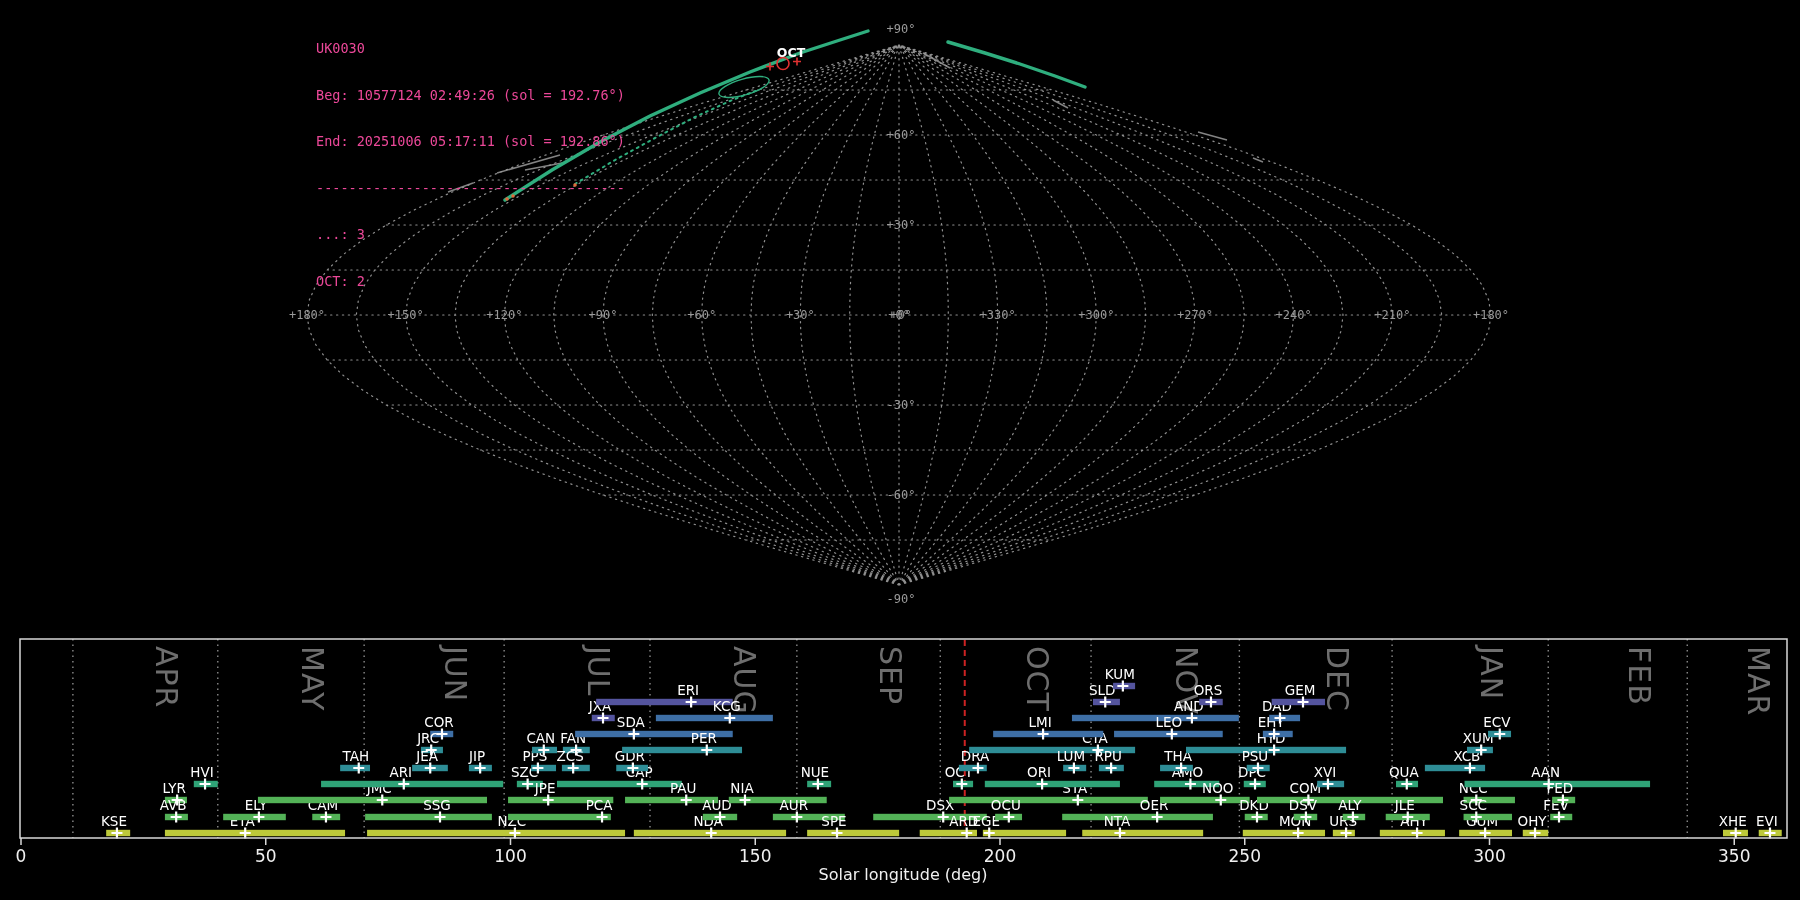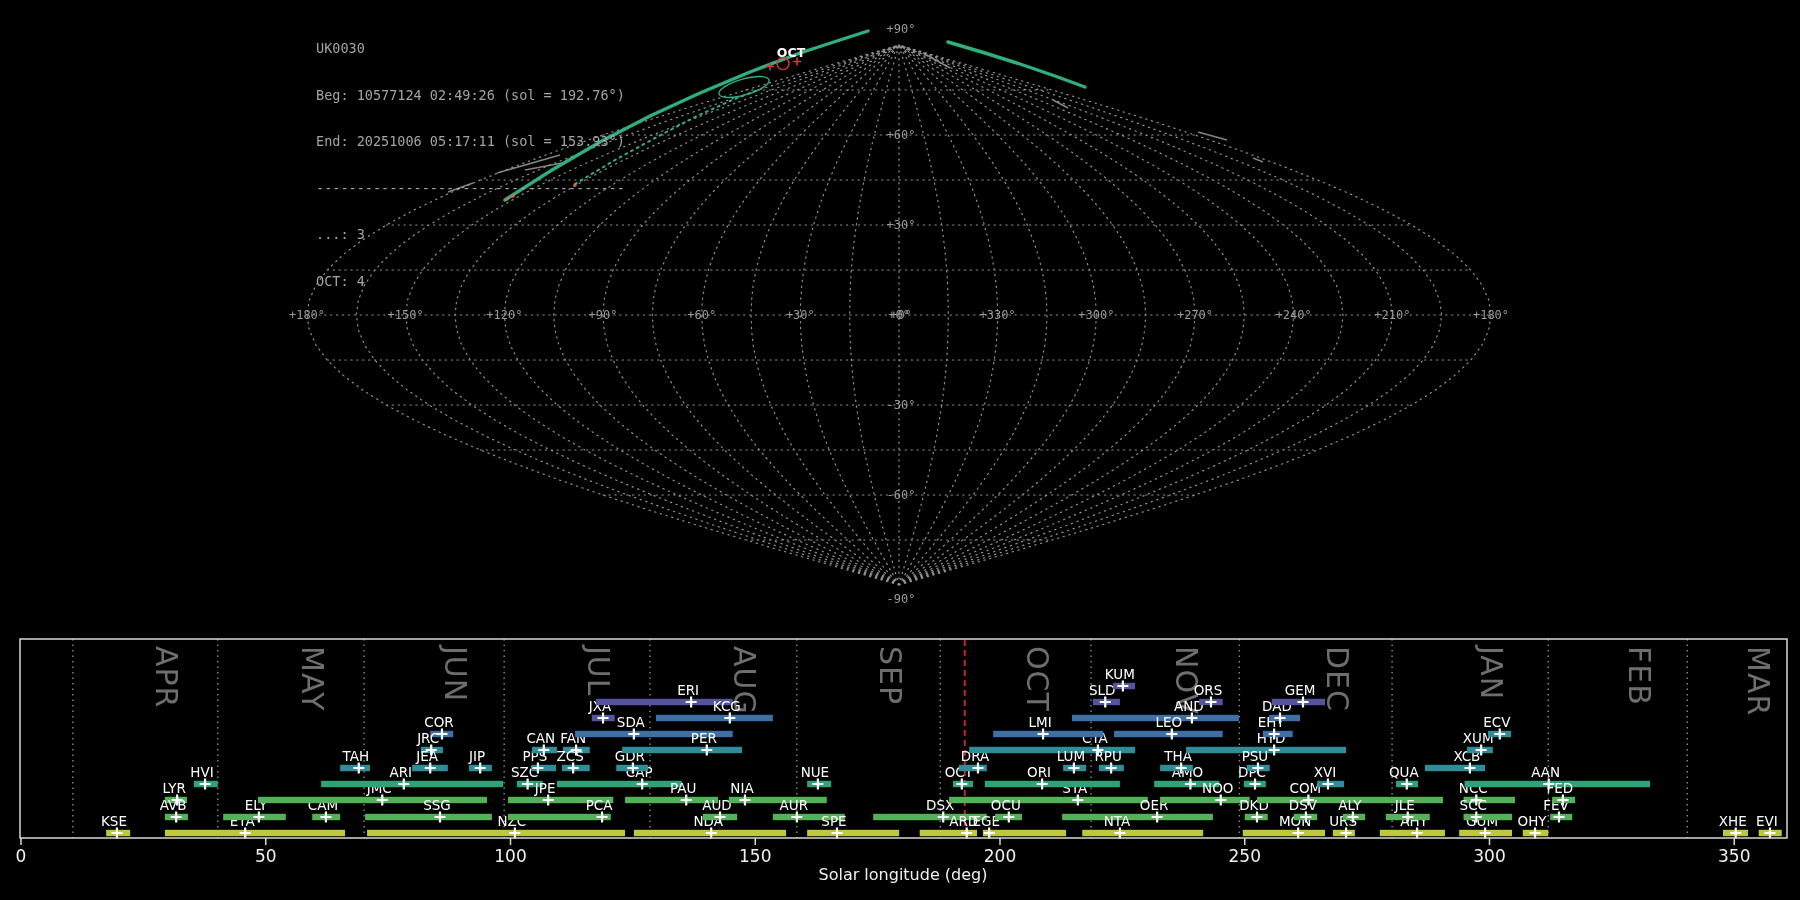--- a/index.html
+++ b/index.html
@@ -1,18 +1,18 @@
 <!DOCTYPE html>
 <html><head>
 <meta charset="utf-8">
 <style>
   html,body{margin:0;padding:0;background:#000;width:1800px;height:900px;overflow:hidden;}
   #root{position:relative;width:1800px;height:900px;background:#000;font-family:"DejaVu Sans",sans-serif;}
   #scene{position:absolute;left:0;top:0;display:block;}
-  #info-panel{position:absolute;left:316px;top:10px;color:#a3a3a3;
+  #info-panel{position:absolute;left:316px;top:10px;color:#ec4899;
     font-family:"DejaVu Sans Mono",monospace;font-size:13.5px;line-height:15.5px;white-space:pre;}
   .maplab{fill:#9a9a9a;font-size:12px;font-family:"DejaVu Sans Mono",monospace;}
   .shlab{fill:#ffffff;font-size:13.5px;font-family:"DejaVu Sans",sans-serif;}
   .ticklab{fill:#f0f0f0;font-size:17px;}
   .xlabel{fill:#f0f0f0;font-size:16px;}
   .monthlab{fill:#6e6e6e;font-size:30px;letter-spacing:1px;}
   .octlab{fill:#ffffff;font-size:12.5px;font-weight:bold;}
 </style>
 </head>
 <body>
@@ -360,19 +360,19 @@
       <line x1="1489.4999999999998" y1="838" x2="1489.4999999999998" y2="845" stroke="#d8d8d8" stroke-width="1.5"></line>
       <text x="1489.4999999999998" y="862" text-anchor="middle" class="ticklab">300</text>
       <line x1="1734.2499999999998" y1="838" x2="1734.2499999999998" y2="845" stroke="#d8d8d8" stroke-width="1.5"></line>
       <text x="1734.2499999999998" y="862" text-anchor="middle" class="ticklab">350</text>
       <text x="903" y="880" text-anchor="middle" class="xlabel">Solar longitude (deg)</text>
     </svg>
 
 <div id="info-panel">
   <div>UK0030</div>
   <div>Beg: 10577124 02:49:26 (sol = 192.76°)</div>
-  <div>End: 20251006 05:17:11 (sol = 153.93°)</div>
+  <div>End: 20251006 05:17:11 (sol = 192.86°)</div>
   <div>--------------------------------------</div>
   <div>...: 3</div>
-  <div>OCT: 4</div>
+  <div>OCT: 2</div>
 </div>
 
 </div>
 
 </body></html>

